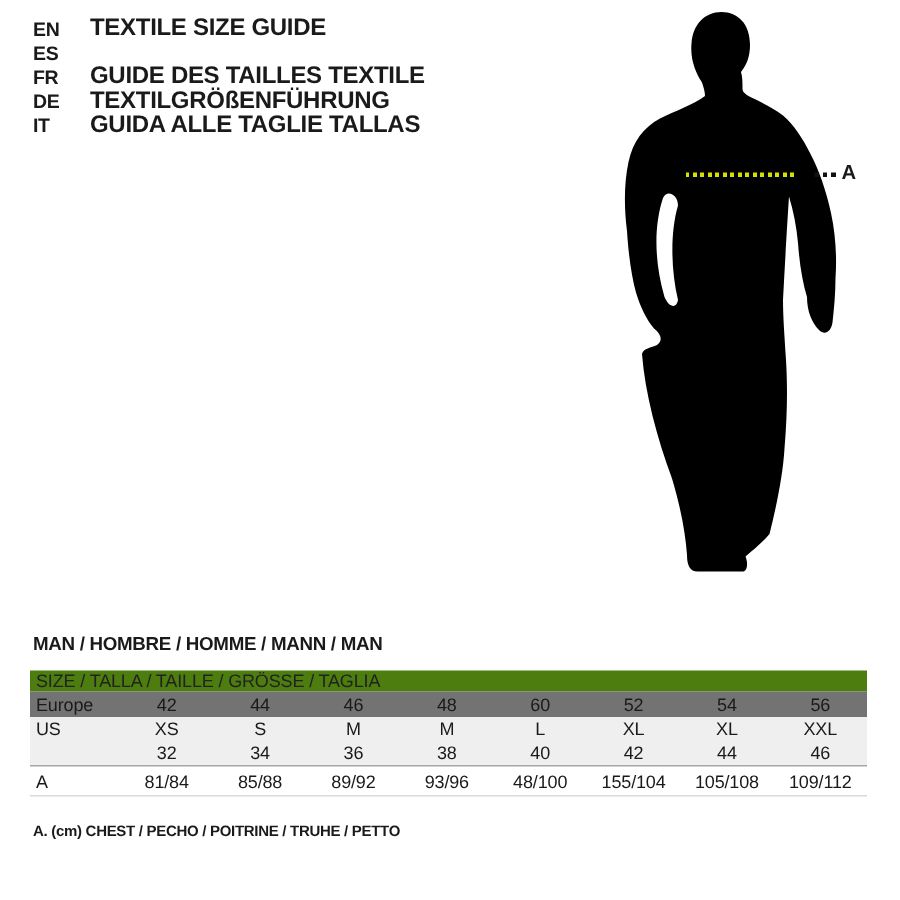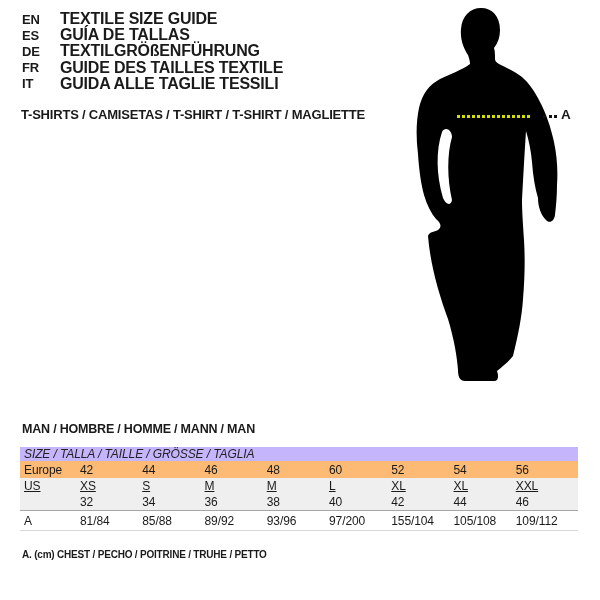--- a/index.html
+++ b/index.html
@@ -24,63 +24,61 @@
   .measure-black{
     position:absolute;left:543px;top:115px;width:15px;height:2.6px;
     background-image:repeating-linear-gradient(90deg,#111 0 3px,transparent 3px 5.6px);
   }
   .measure-label{position:absolute;left:561px;top:107px;font-size:13.5px;font-weight:bold;}
   
   .man-heading{position:absolute;left:22px;top:422px;font-size:12.5px;font-weight:bold;letter-spacing:-0.2px;white-space:nowrap;}
   
   .size-table{position:absolute;left:20px;top:447px;width:558px;font-size:12px;letter-spacing:-0.1px;}
   .table-header{
-    height:14px;line-height:14px;background:#c4b5fd;padding-left:4px;
-    font-size:12px;color:#222;white-space:nowrap;font-style:italic;
+    height:14px;line-height:14px;background:#4d7c0f;padding-left:4px;
+    font-size:12px;color:#222;white-space:nowrap;
   }
   .trow{display:flex;align-items:center;}
   .trow .lbl{width:56px;padding-left:4px;text-align:left;}
-  .trow .val{flex:1;}
-  .row-europe{height:17px;background:#fdba74;}
-  .row-us{height:16px;background:#efefef;text-decoration:underline;}
+  .trow .val{flex:1;text-align:center;}
+  .row-europe{height:17px;background:#737373;}
+  .row-us{height:16px;background:#efefef;}
   .row-num{height:16px;background:#efefef;}
   .row-a{height:19px;background:#ffffff;border-top:1px solid #a6a6a6;border-bottom:1px solid #d9d9d9;}
   
   .footnote{position:absolute;left:22px;top:549px;font-size:10px;font-weight:bold;letter-spacing:-0.2px;white-space:nowrap;}
 </style>
 </head>
 <body>
 
 <div class="page">
 
   <div class="lang-list">
     <div class="lang-row">
       <span class="lang-code">EN</span>
       <span class="lang-label">TEXTILE SIZE GUIDE</span>
     </div>
     <div class="lang-row">
       <span class="lang-code">ES</span>
-      <span class="lang-label">GUÍA DE TALLAS</span>
+    </div>
+    <div class="lang-row">
+      <span class="lang-code">FR</span>
+      <span class="lang-label">GUIDE DES TAILLES TEXTILE</span>
     </div>
     <div class="lang-row">
       <span class="lang-code">DE</span>
       <span class="lang-label">TEXTILGRÖßENFÜHRUNG</span>
     </div>
     <div class="lang-row">
-      <span class="lang-code">FR</span>
-      <span class="lang-label">GUIDE DES TAILLES TEXTILE</span>
-    </div>
-    <div class="lang-row">
       <span class="lang-code">IT</span>
-      <span class="lang-label">GUIDA ALLE TAGLIE TESSILI</span>
+      <span class="lang-label">GUIDA ALLE TAGLIE TALLAS</span>
     </div>
   </div>
 
   <div class="category">
-    <div>T-SHIRTS / CAMISETAS / T-SHIRT / T-SHIRT / MAGLIETTE</div>
   </div>
 
   <svg class="figure" viewBox="0 0 170 390" xmlns="http://www.w3.org/2000/svg" aria-hidden="true">
     <path fill="#000000" d="
       M 79 4
       C 68 4, 60 12, 59 25
       C 58 36, 62 45, 66 51
       C 67 54, 68 57, 68 60
       C 60 66, 48 70, 38 75
       C 27 81, 20 90, 17 104
@@ -166,21 +164,21 @@
       <span class="val">44</span>
       <span class="val">46</span>
     </div>
 
     <div class="trow row-a">
       <span class="lbl">A</span>
       <span class="val">81/84</span>
       <span class="val">85/88</span>
       <span class="val">89/92</span>
       <span class="val">93/96</span>
-      <span class="val">97/200</span>
+      <span class="val">48/100</span>
       <span class="val">155/104</span>
       <span class="val">105/108</span>
       <span class="val">109/112</span>
     </div>
   </div>
 
   <div class="footnote">A. (cm) CHEST / PECHO / POITRINE / TRUHE / PETTO</div>
 
 </div>
 

